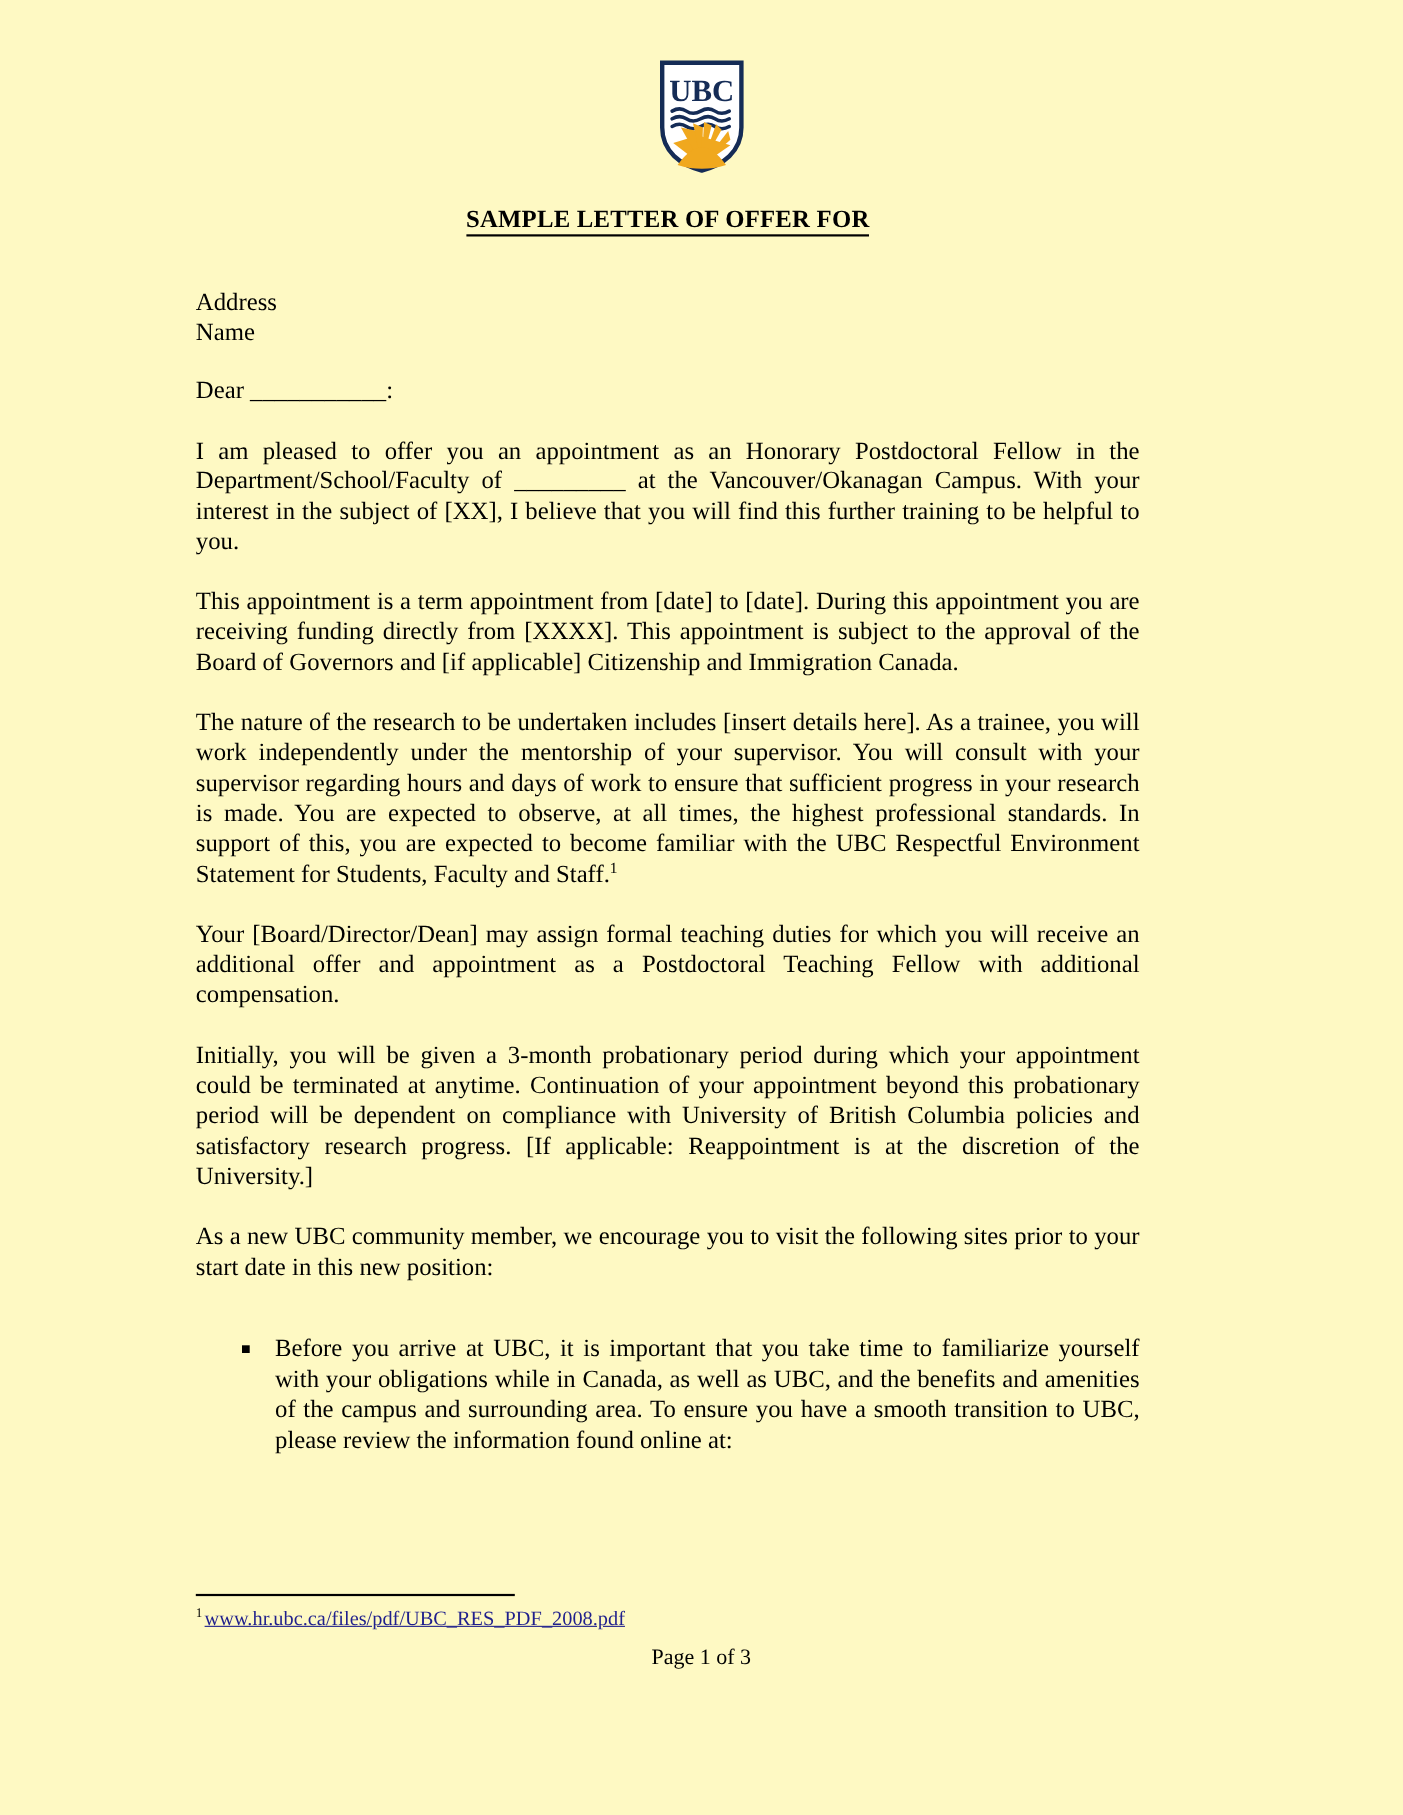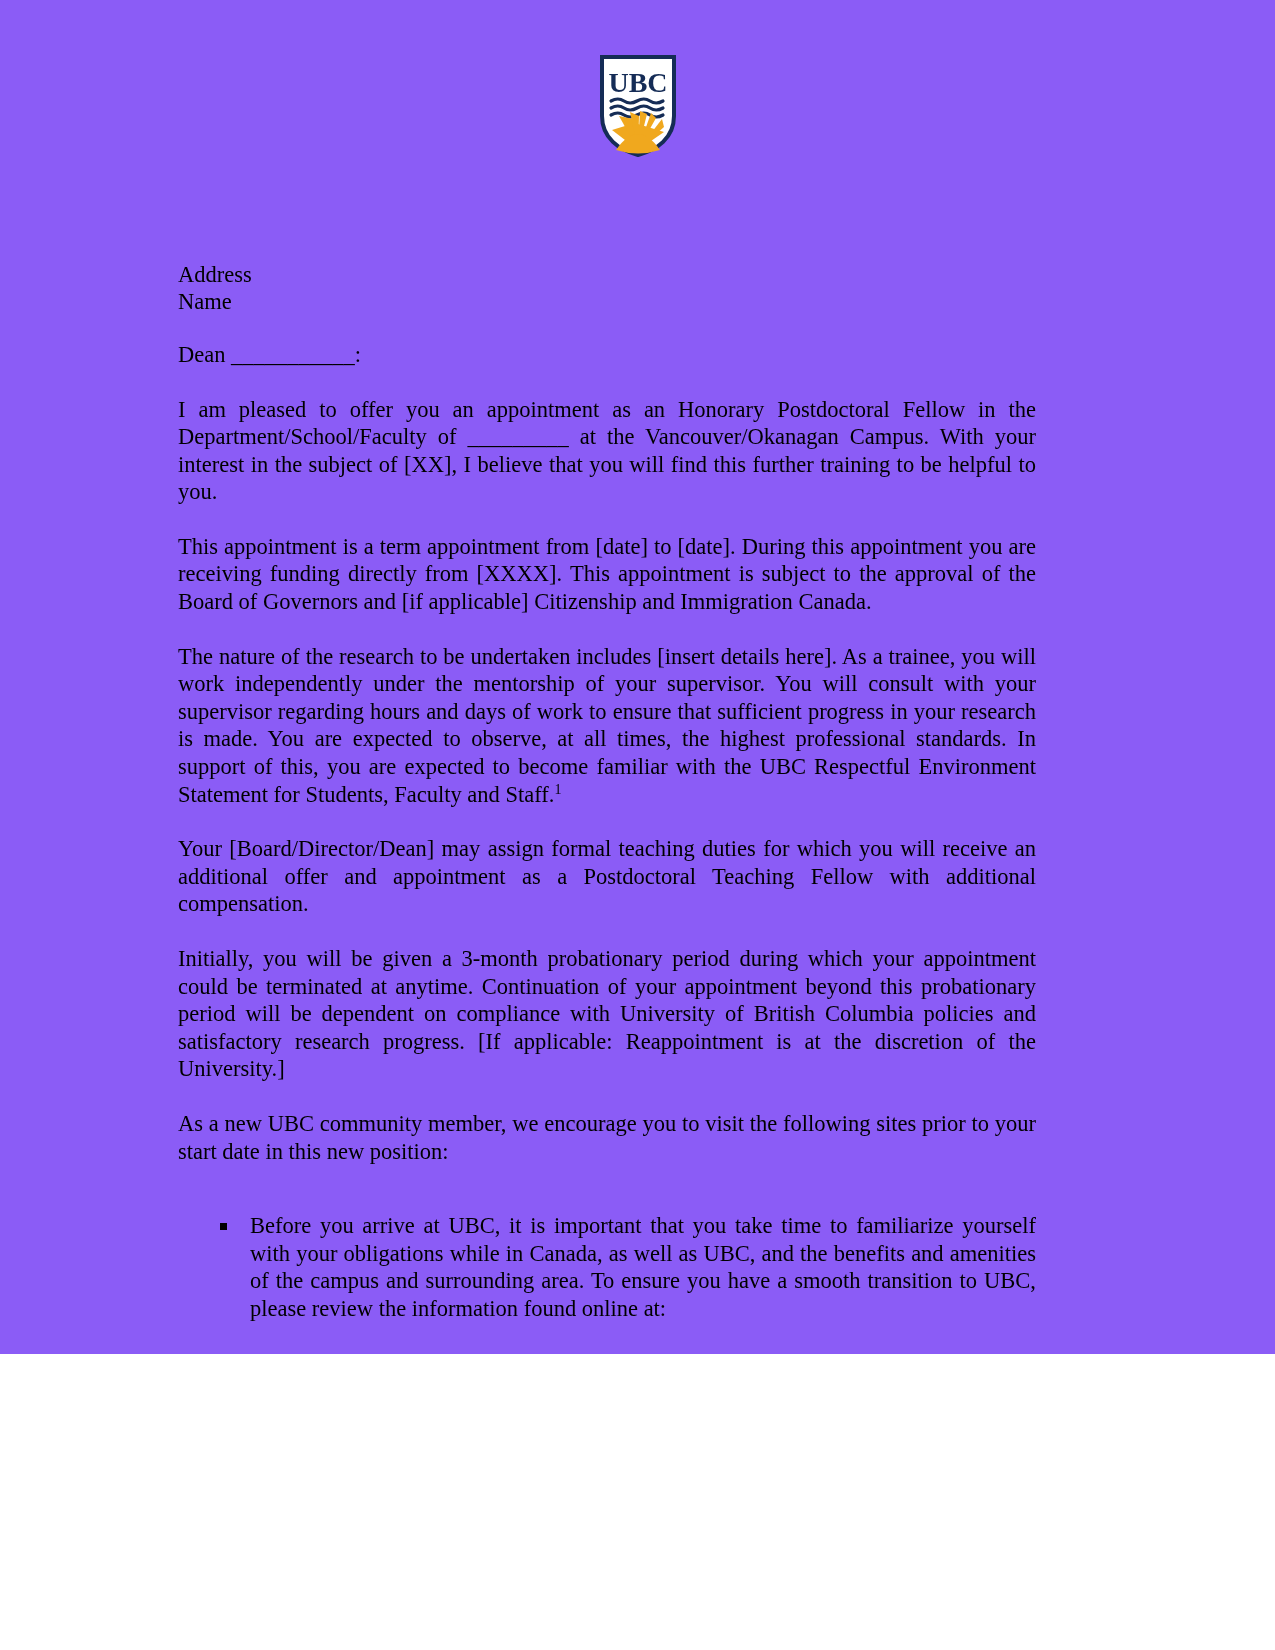--- a/index.html
+++ b/index.html
@@ -3,22 +3,22 @@
 <meta charset="utf-8">
 <style>
   html, body {
     margin: 0;
     padding: 0;
     background: #ffffff;
   }
   .page {
     position: relative;
     width: 1275px;
-    height: 1354px;
-    background: #8b5cf6;
+    height: 1650px;
+    background: #fef9c3;
     margin: 0 auto;
     font-family: "Liberation Serif", "DejaVu Serif", serif;
     color: #000000;
     overflow: hidden;
   }
 
   
   .logo-block {
     position: absolute;
     top: 54px;
@@ -177,28 +177,31 @@
         <path d="M39 96 L52 59 L57 64 Z"></path>
         <path d="M39 96 L63 65 L65 73 Z"></path>
         <path d="M39 96 L65 78 L39 70 Z"></path>
       </g>
 
       <path d="M17 96 Q39 64 61 96 Q39 103 17 96 Z" fill="#F0A81E"></path>
     </svg>
   </div>
 
   <div class="title-block">
+    <span class="title-line-wrap">
+      <span class="title-line">SAMPLE LETTER OF OFFER FOR</span>
+    </span>
   </div>
 
   <div class="body-block">
 
     <div class="addr-line">Address</div>
     <div class="addr-line">Name</div>
 
-    <div class="salutation">Dean ___________:</div>
+    <div class="salutation">Dear ___________:</div>
 
     <div class="para-gap"></div>
 
     <p class="para"><span>I am pleased to offer you an appointment as an Honorary Postdoctoral Fellow in the Department/School/Faculty of _________ at the </span><b>Vancouver/Okanagan</b><span> Campus.  With your interest in the subject of </span><b>[XX]</b><span>, I believe that you will find this further training to be helpful to you.</span></p>
 
     <div class="para-gap"></div>
 
     <p class="para"><span>This appointment is a term appointment from </span><b>[date]</b><span> to </span><b>[date].</b><span> During this appointment you are receiving funding directly from [XXXX]. This appointment is subject to the approval of the Board of Governors and </span><b>[if applicable]</b><span> Citizenship and Immigration Canada.</span></p>
 
     <div class="para-gap"></div>

